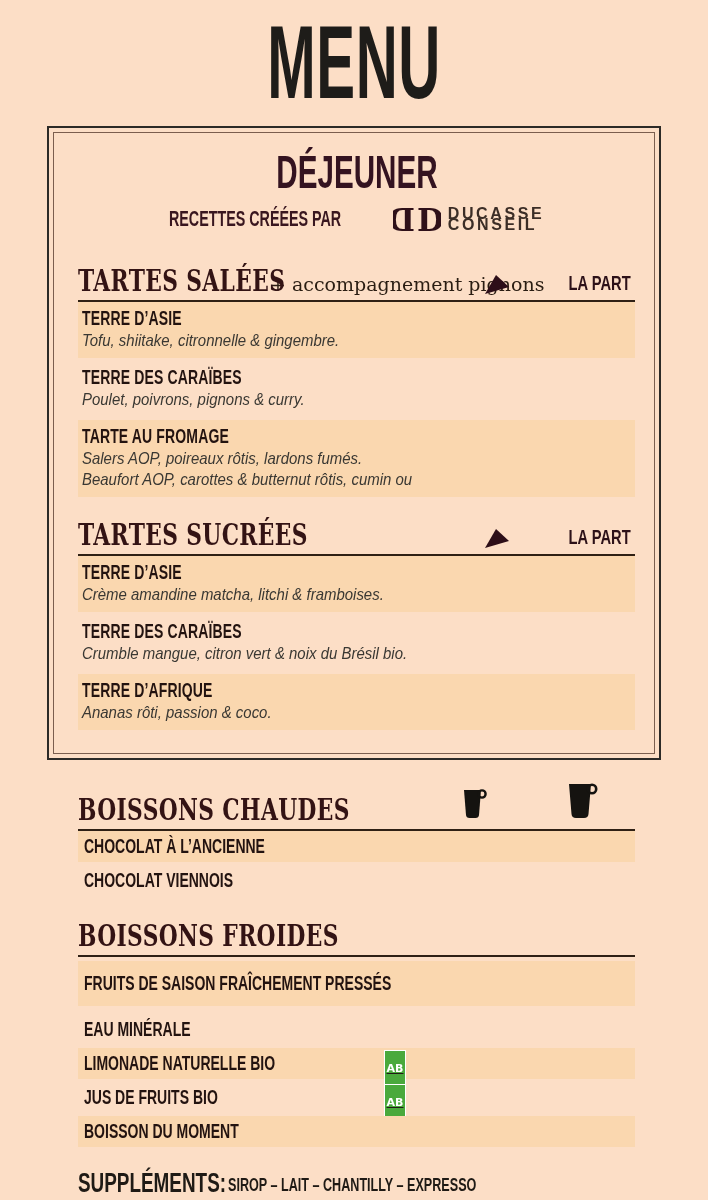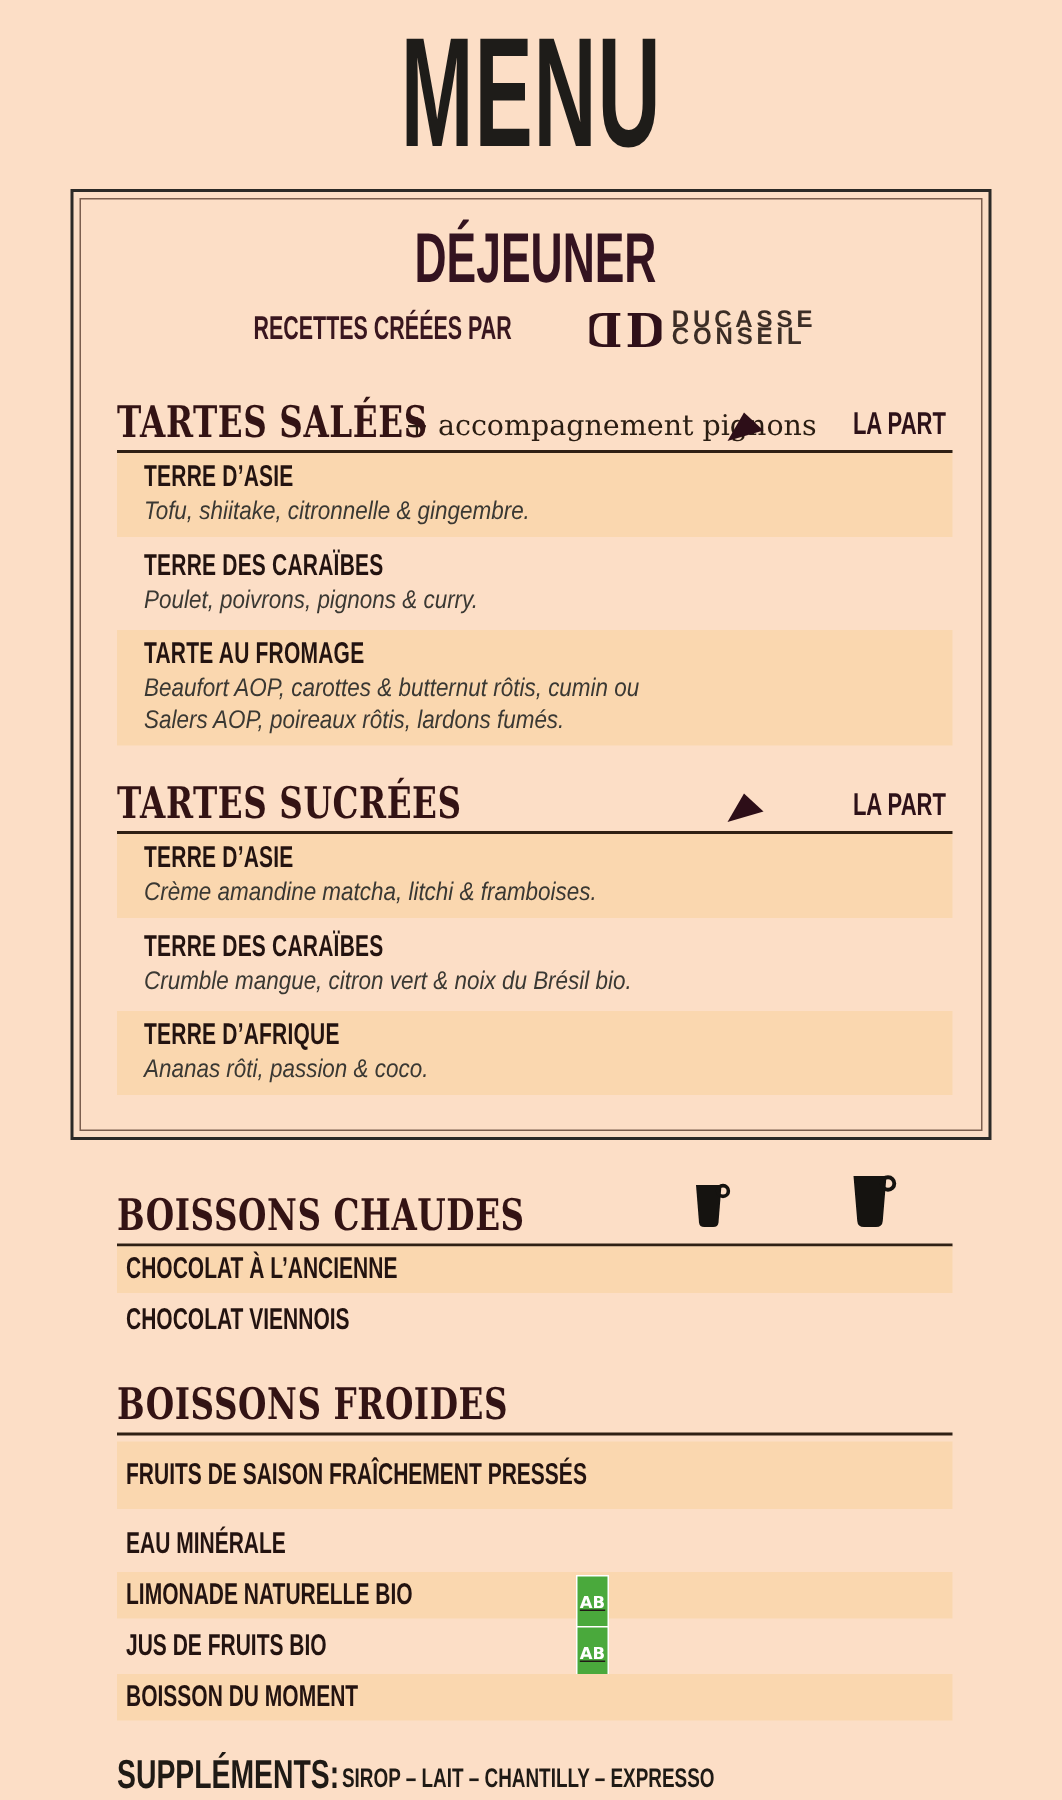--- a/index.html
+++ b/index.html
@@ -49,21 +49,21 @@
   }
   .shead-suffix { font-family:"DejaVu Serif", serif; font-size:19px; color:#2a1d12; margin-left:8px; line-height:26px; }
   .rule { border-bottom:2px solid #2f2014; margin-top:3px; }
 
   .lapart { position:absolute; right:4px; bottom:2px; display:flex; flex-direction:row; align-items:flex-end; }
   .lapart .tri { margin-right:32px; line-height:0; }
   .lapart .cx { font-size:21px; font-weight:700; color:#2d1118; transform-origin:right center; transform:scaleX(0.7); }
 
   
   .rows { margin-top:0; }
-  .trow { padding:5px 8px 7px 18px; margin-bottom:3px; }
+  .trow { padding:5px 8px 7px 4px; margin-bottom:3px; }
   .rows .trow:nth-child(odd) { background:#fad7af; }
   .iname .cx { font-size:20px; font-weight:700; color:#231310; line-height:23px; transform:scaleX(0.7); letter-spacing:0.2px; }
   .idesc .cx { font-style:italic; font-size:17px; color:#3a3833; line-height:21px; transform:scaleX(0.88); }
 
   
   .content { width:557px; margin-left:78px; }
   .dhead-row { position:relative; height:40px; display:flex; align-items:flex-end; }
   .mt-hot { margin-top:26px; } .mt-cold { margin-top:16px; }
   .cup { position:absolute; bottom:6px; line-height:0; }
   .cup-small { left:382px; } .cup-large { left:487px; }
@@ -137,22 +137,22 @@
       <div class="trow">
         <div class="iname"><span class="cx">TERRE D’ASIE</span></div>
         <div class="idesc"><span class="cx">Tofu, shiitake, citronnelle &amp; gingembre.</span></div>
       </div>
       <div class="trow">
         <div class="iname"><span class="cx">TERRE DES CARAÏBES</span></div>
         <div class="idesc"><span class="cx">Poulet, poivrons, pignons &amp; curry.</span></div>
       </div>
       <div class="trow">
         <div class="iname"><span class="cx">TARTE AU FROMAGE</span></div>
+        <div class="idesc"><span class="cx">Salers AOP, poireaux rôtis, lardons fumés.</span></div>
         <div class="idesc"><span class="cx">Beaufort AOP, carottes &amp; butternut rôtis, cumin ou</span></div>
-        <div class="idesc"><span class="cx">Salers AOP, poireaux rôtis, lardons fumés.</span></div>
       </div>
     </div>
 
     <div class="shead-row" style="margin-top:16px;">
       <span class="shead-wrap w-sucrees"><span class="serifhead">TARTES SUCRÉES</span></span>
       <div class="lapart">
         <span class="tri">
           <svg width="27" height="21" viewBox="0 0 27 21">
               <polygon points="2,20 26,13 13,1" fill="#2d0e18"></polygon>
             </svg>

